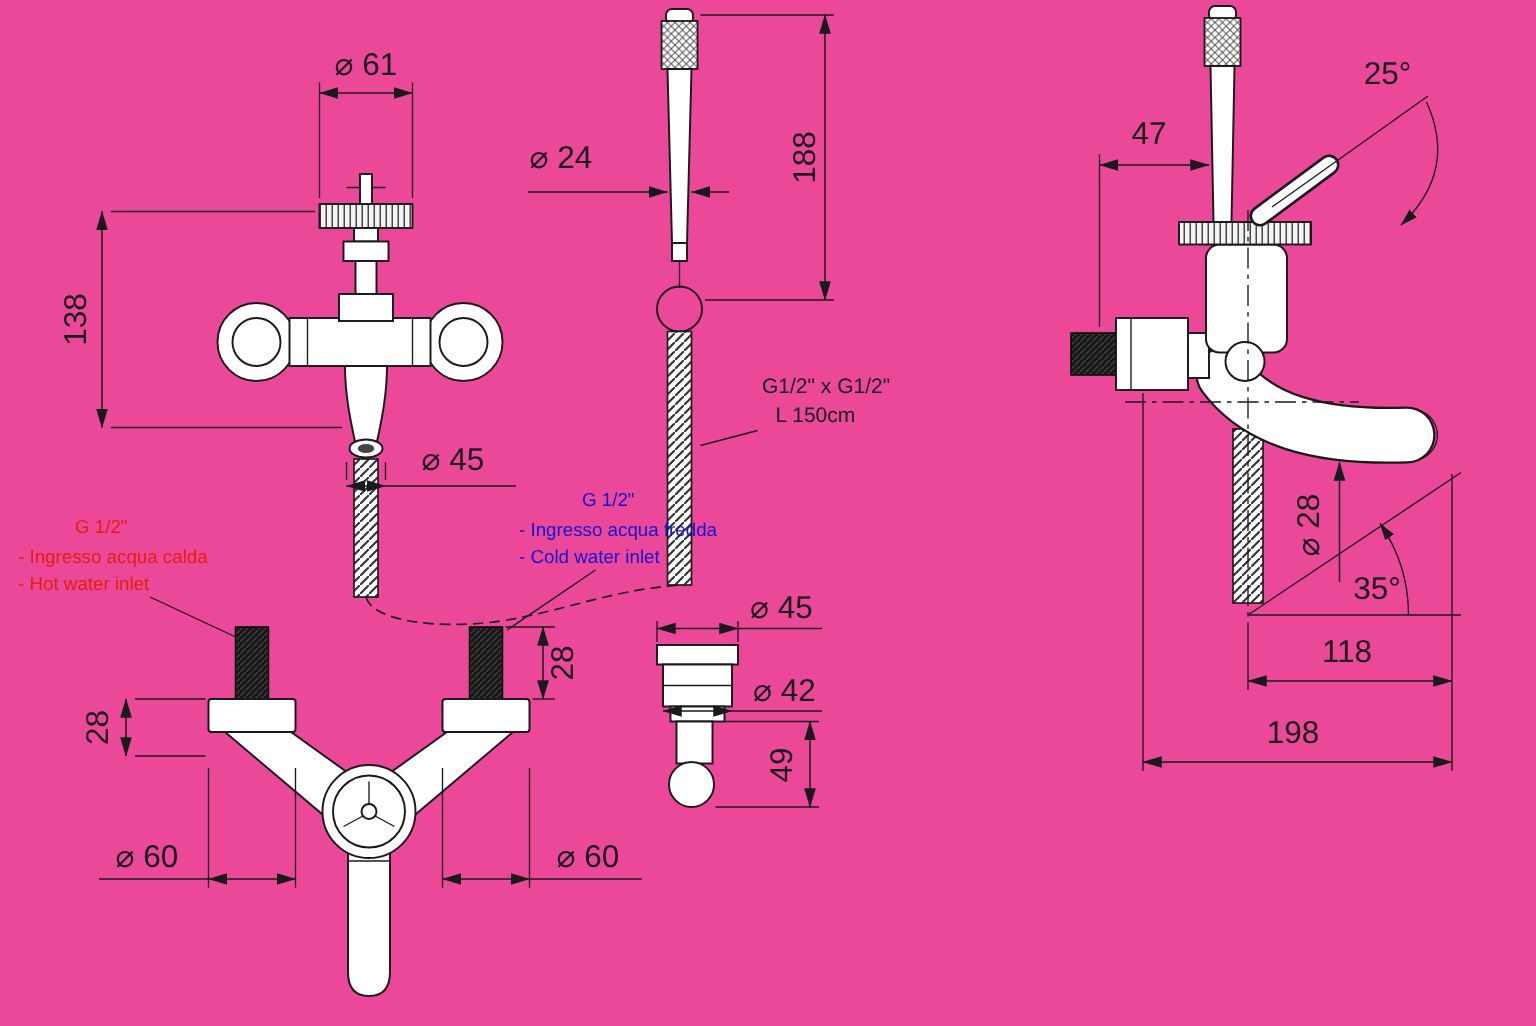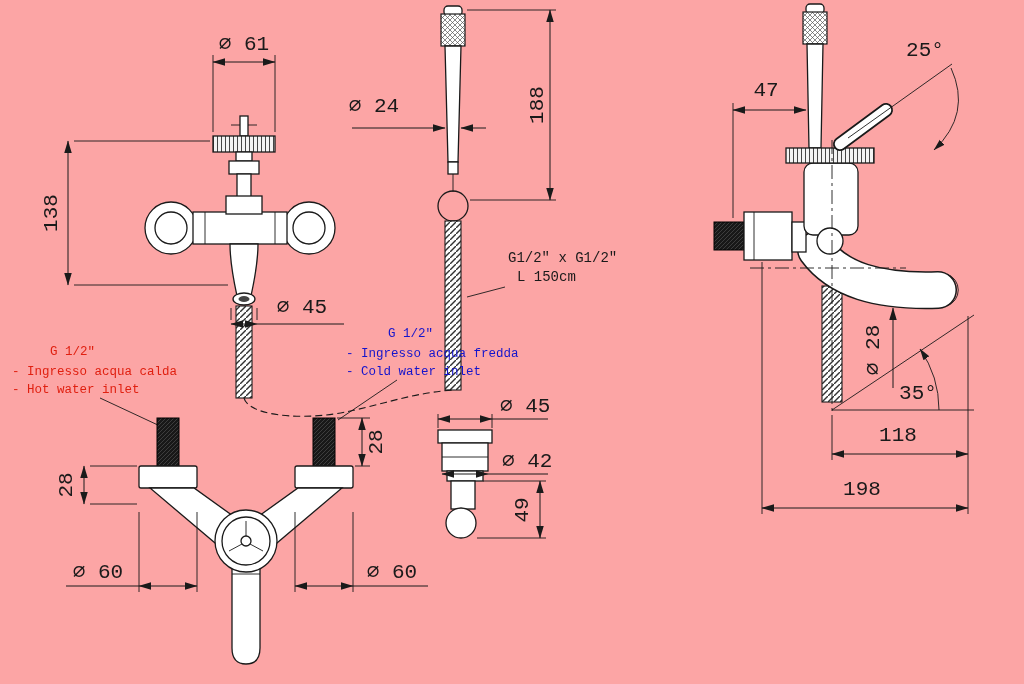--- a/index.html
+++ b/index.html
@@ -1,18 +1,18 @@
 <!DOCTYPE html>
 <html><head>
 <meta charset="utf-8">
 <title>Bath mixer technical drawing</title>
 <style>
   html,body{margin:0;padding:0;background:#fff}
-  .stage{position:relative;width:1024px;height:684px;background:#fca5a5;overflow:hidden;
-         font-family:Liberation Mono, monospace}
+  .stage{position:relative;width:1024px;height:684px;background:#ec4899;overflow:hidden;
+         font-family:Liberation Sans, sans-serif}
   svg{display:block}
   .o{fill:#fff;stroke:#1a1a1a;stroke-width:1.3}
   .on{fill:none;stroke:#1a1a1a;stroke-width:1.3}
   .thin{fill:none;stroke:#1a1a1a;stroke-width:0.9}
   .dim{fill:none;stroke:#1a1a1a;stroke-width:1}
   .cl{fill:none;stroke:#1a1a1a;stroke-width:0.9;stroke-dasharray:14 4 3 4}
   .dash{fill:none;stroke:#1a1a1a;stroke-width:1.1;stroke-dasharray:7 4}
   text.t{font-size:21px;fill:#1a1a1a}
   text.ts{font-size:14px;fill:#1a1a1a}
   text.ti{font-size:12.5px}

